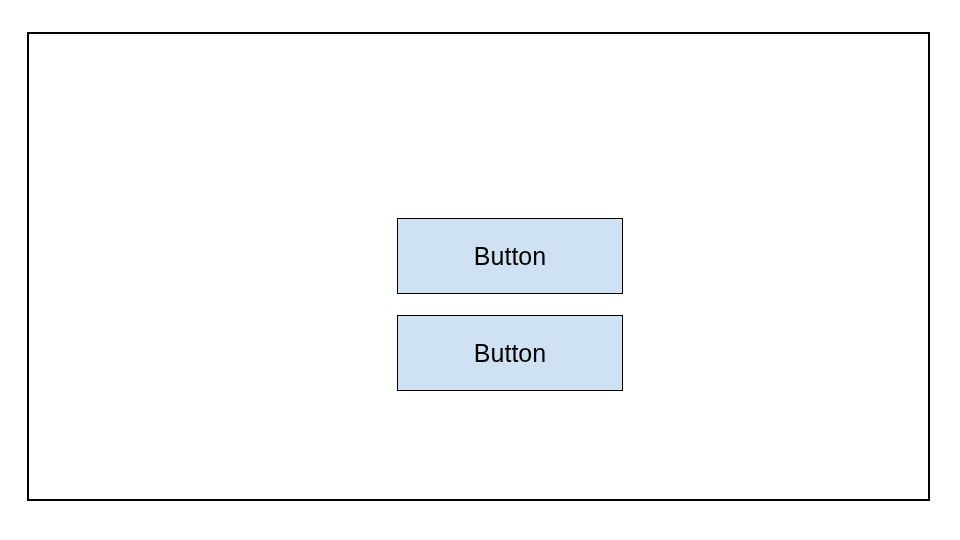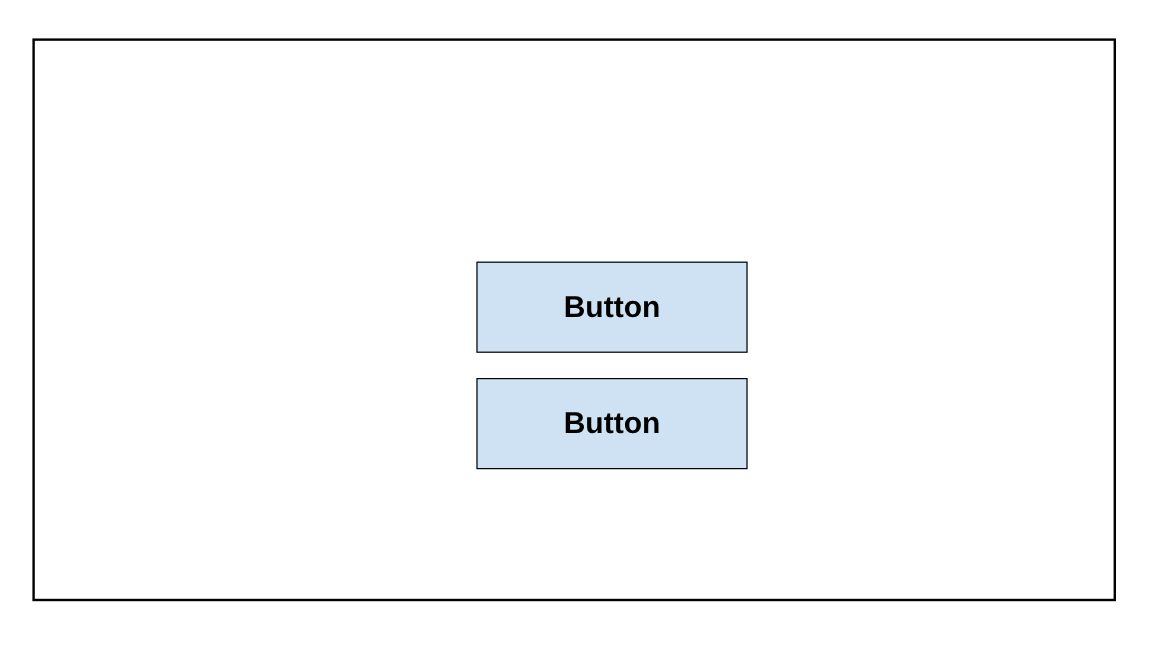--- a/index.html
+++ b/index.html
@@ -40,21 +40,20 @@
     border: 1px solid #000000;
     display: flex;
     align-items: center;
     justify-content: center;
     font-family: "Liberation Sans", sans-serif;
     font-size: 25px;
     color: #000000;
     padding: 0;
     border-radius: 0;
     cursor: pointer;
-    font-weight: bold;
   }
 
   .ui-button.btn-top {
     top: 184px;
   }
 
   .ui-button.btn-bottom {
     top: 281px;
   }
 </style>

